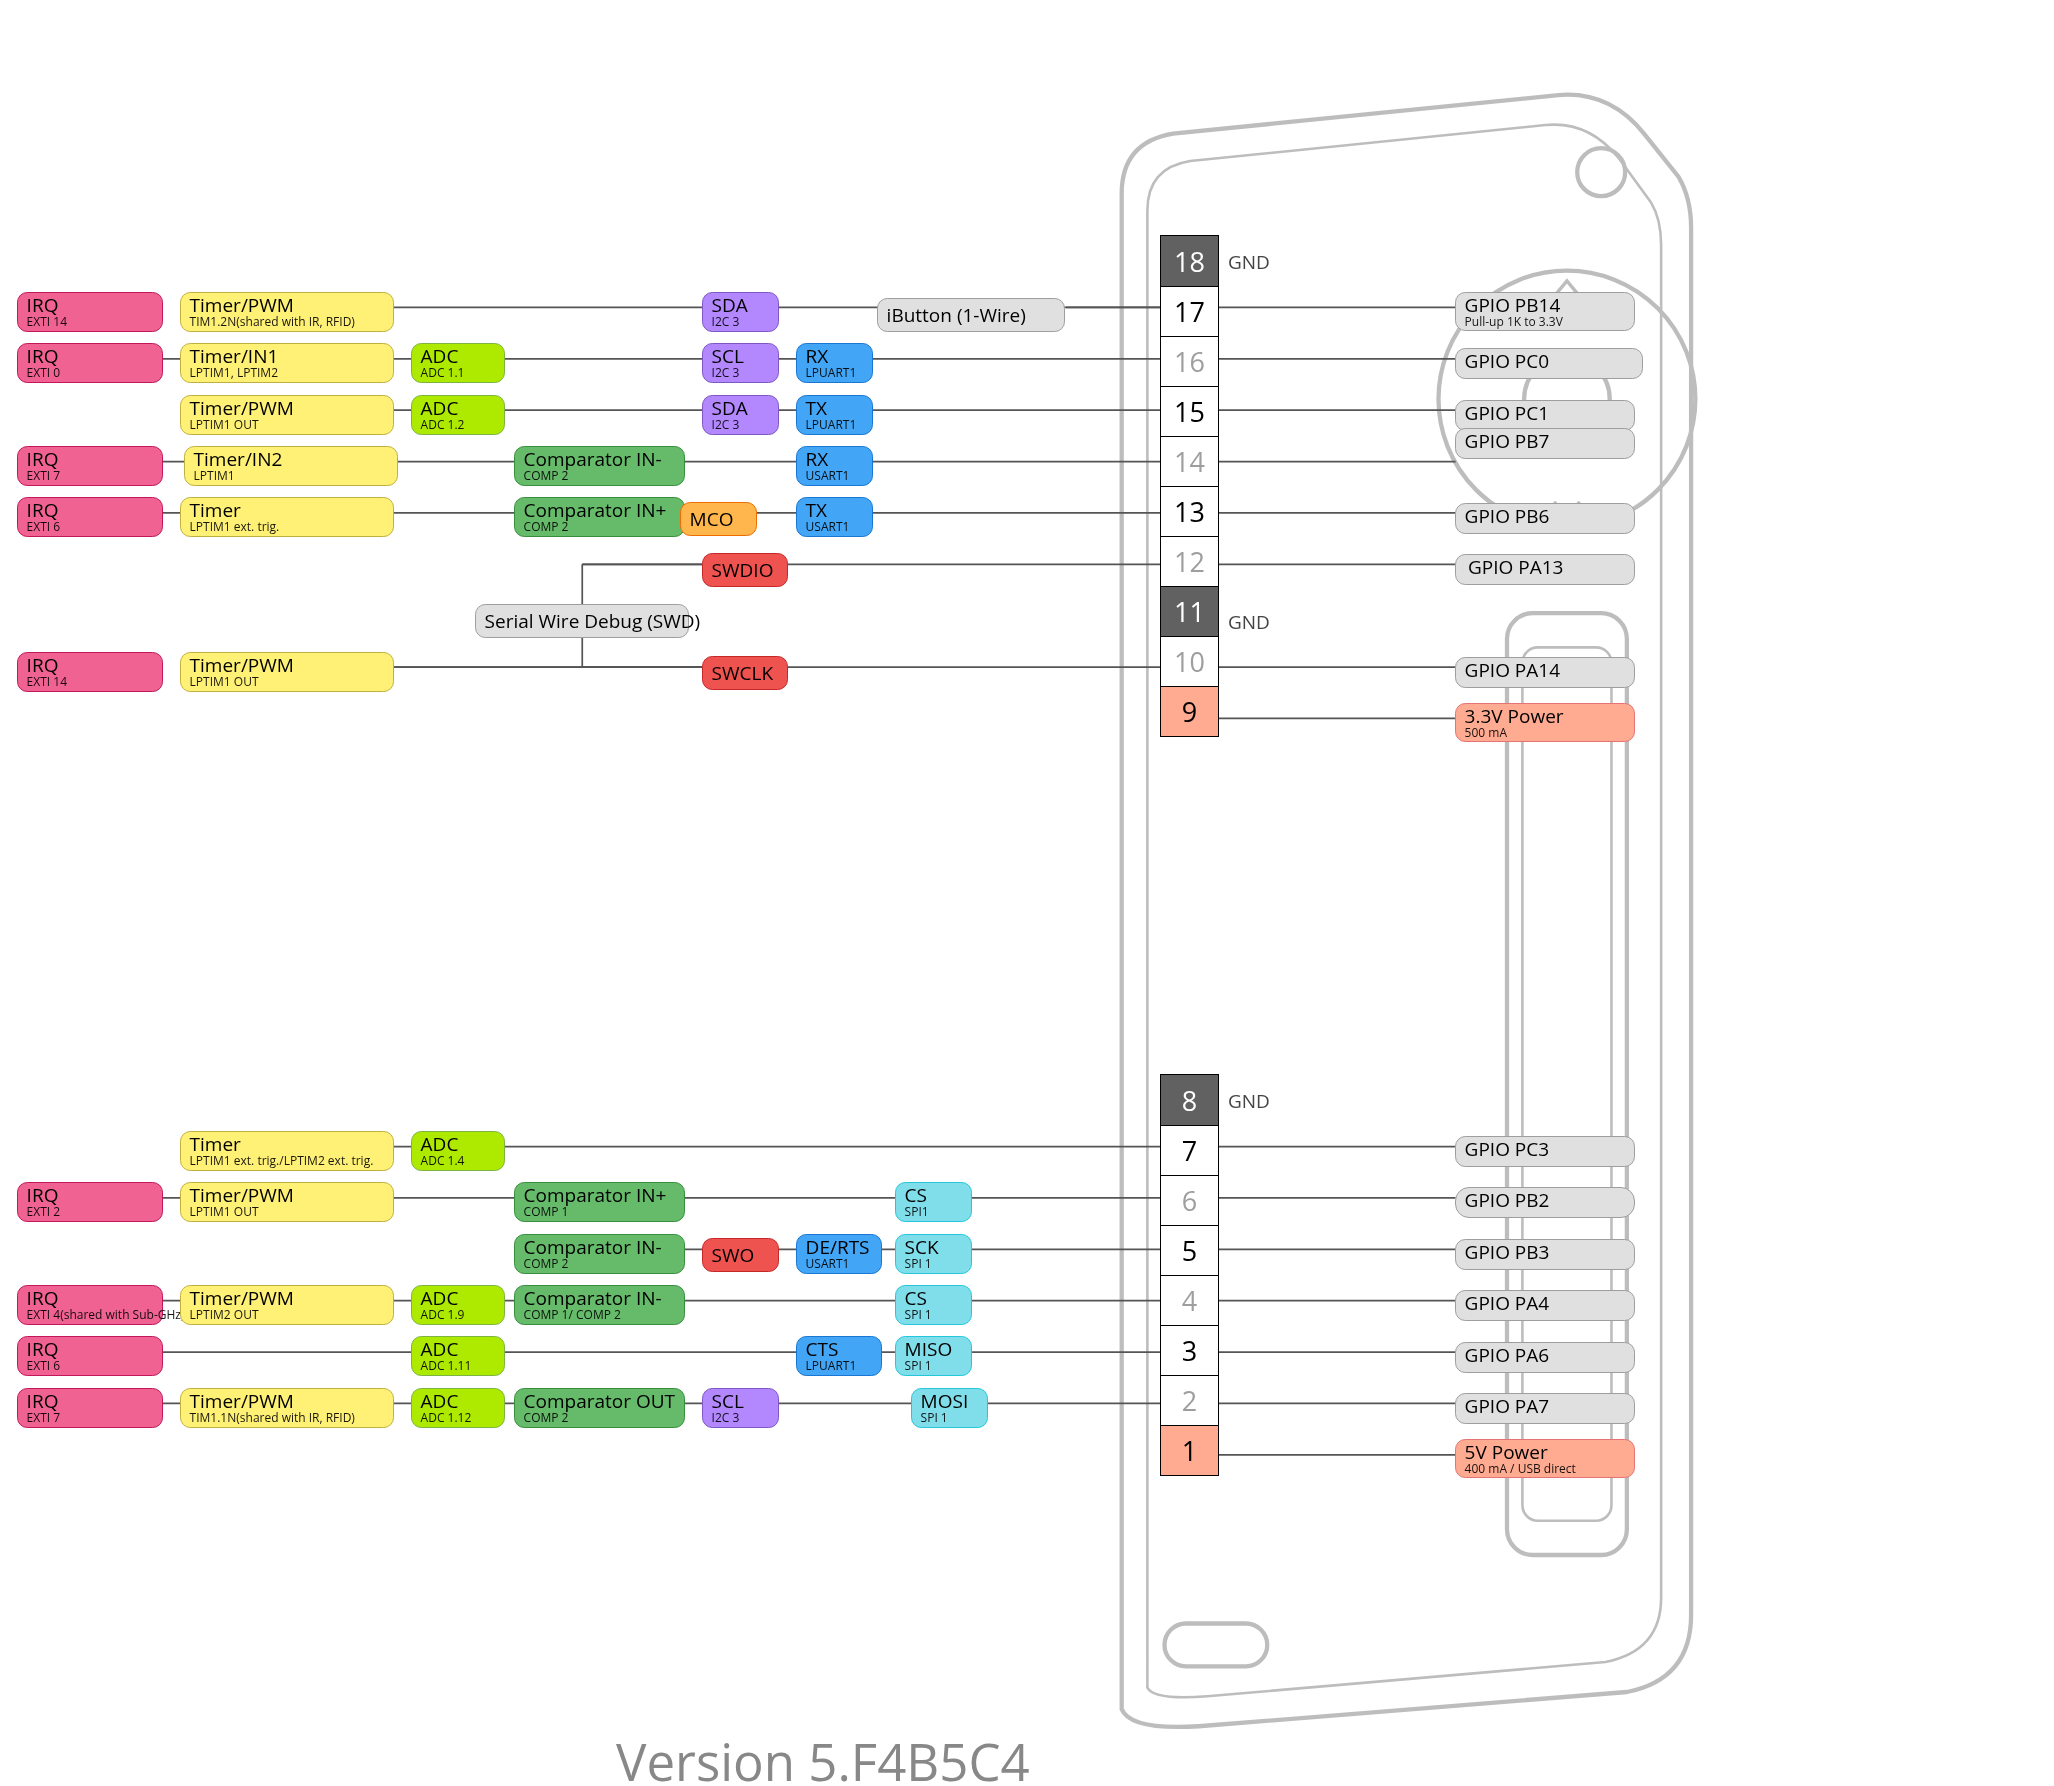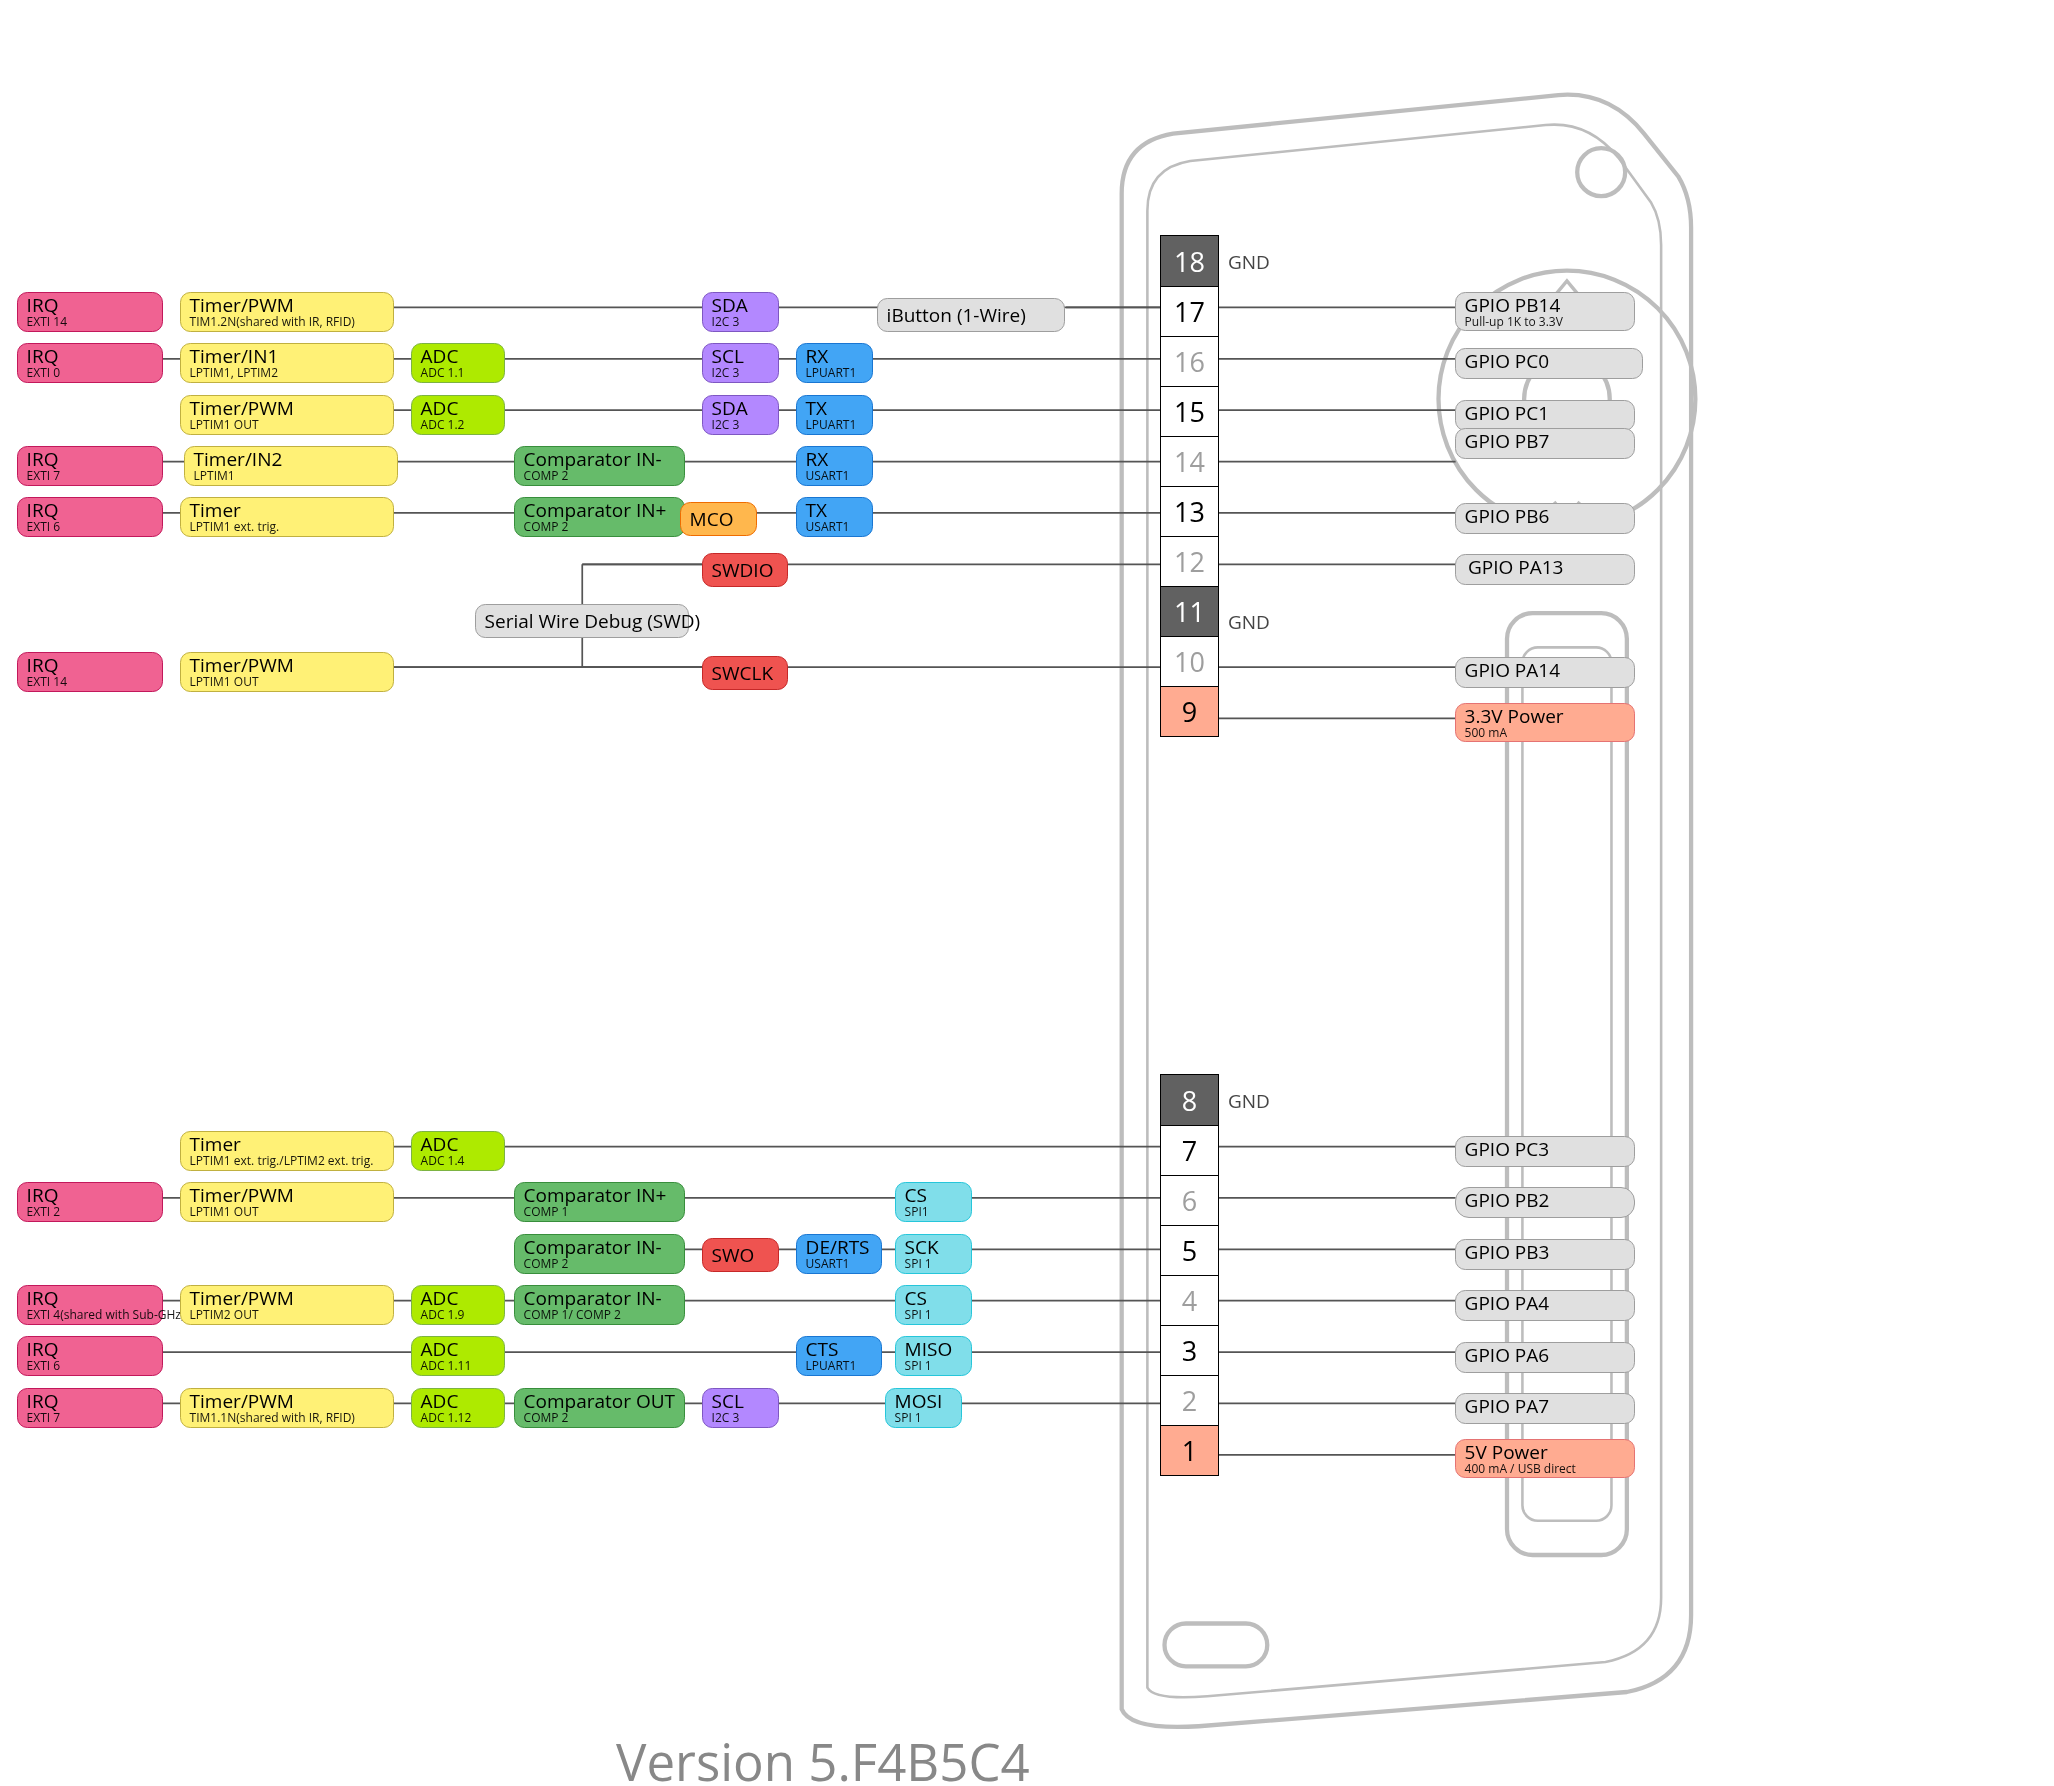--- a/index.html
+++ b/index.html
@@ -457,21 +457,21 @@
         <div class="sub">ADC 1.12</div>
       </div>
       <div class="box c-green" style="left: 514px; top: 1340px; width: 171px;">
         <div class="title">Comparator OUT</div>
         <div class="sub">COMP 2</div>
       </div>
       <div class="box c-purple" style="left: 702px; top: 1340px; width: 77px;">
         <div class="title">SCL</div>
         <div class="sub">I2C 3</div>
       </div>
-      <div class="box c-cyan" style="left: 885px; top: 1340px; width: 77px;">
+      <div class="box c-cyan" style="left: 911px; top: 1340px; width: 77px;">
         <div class="title">MOSI</div>
         <div class="sub">SPI 1</div>
       </div>
     </div>
 
   <div class="version">Version 5.F4B5C4</div>
 
 </div>
 
 

